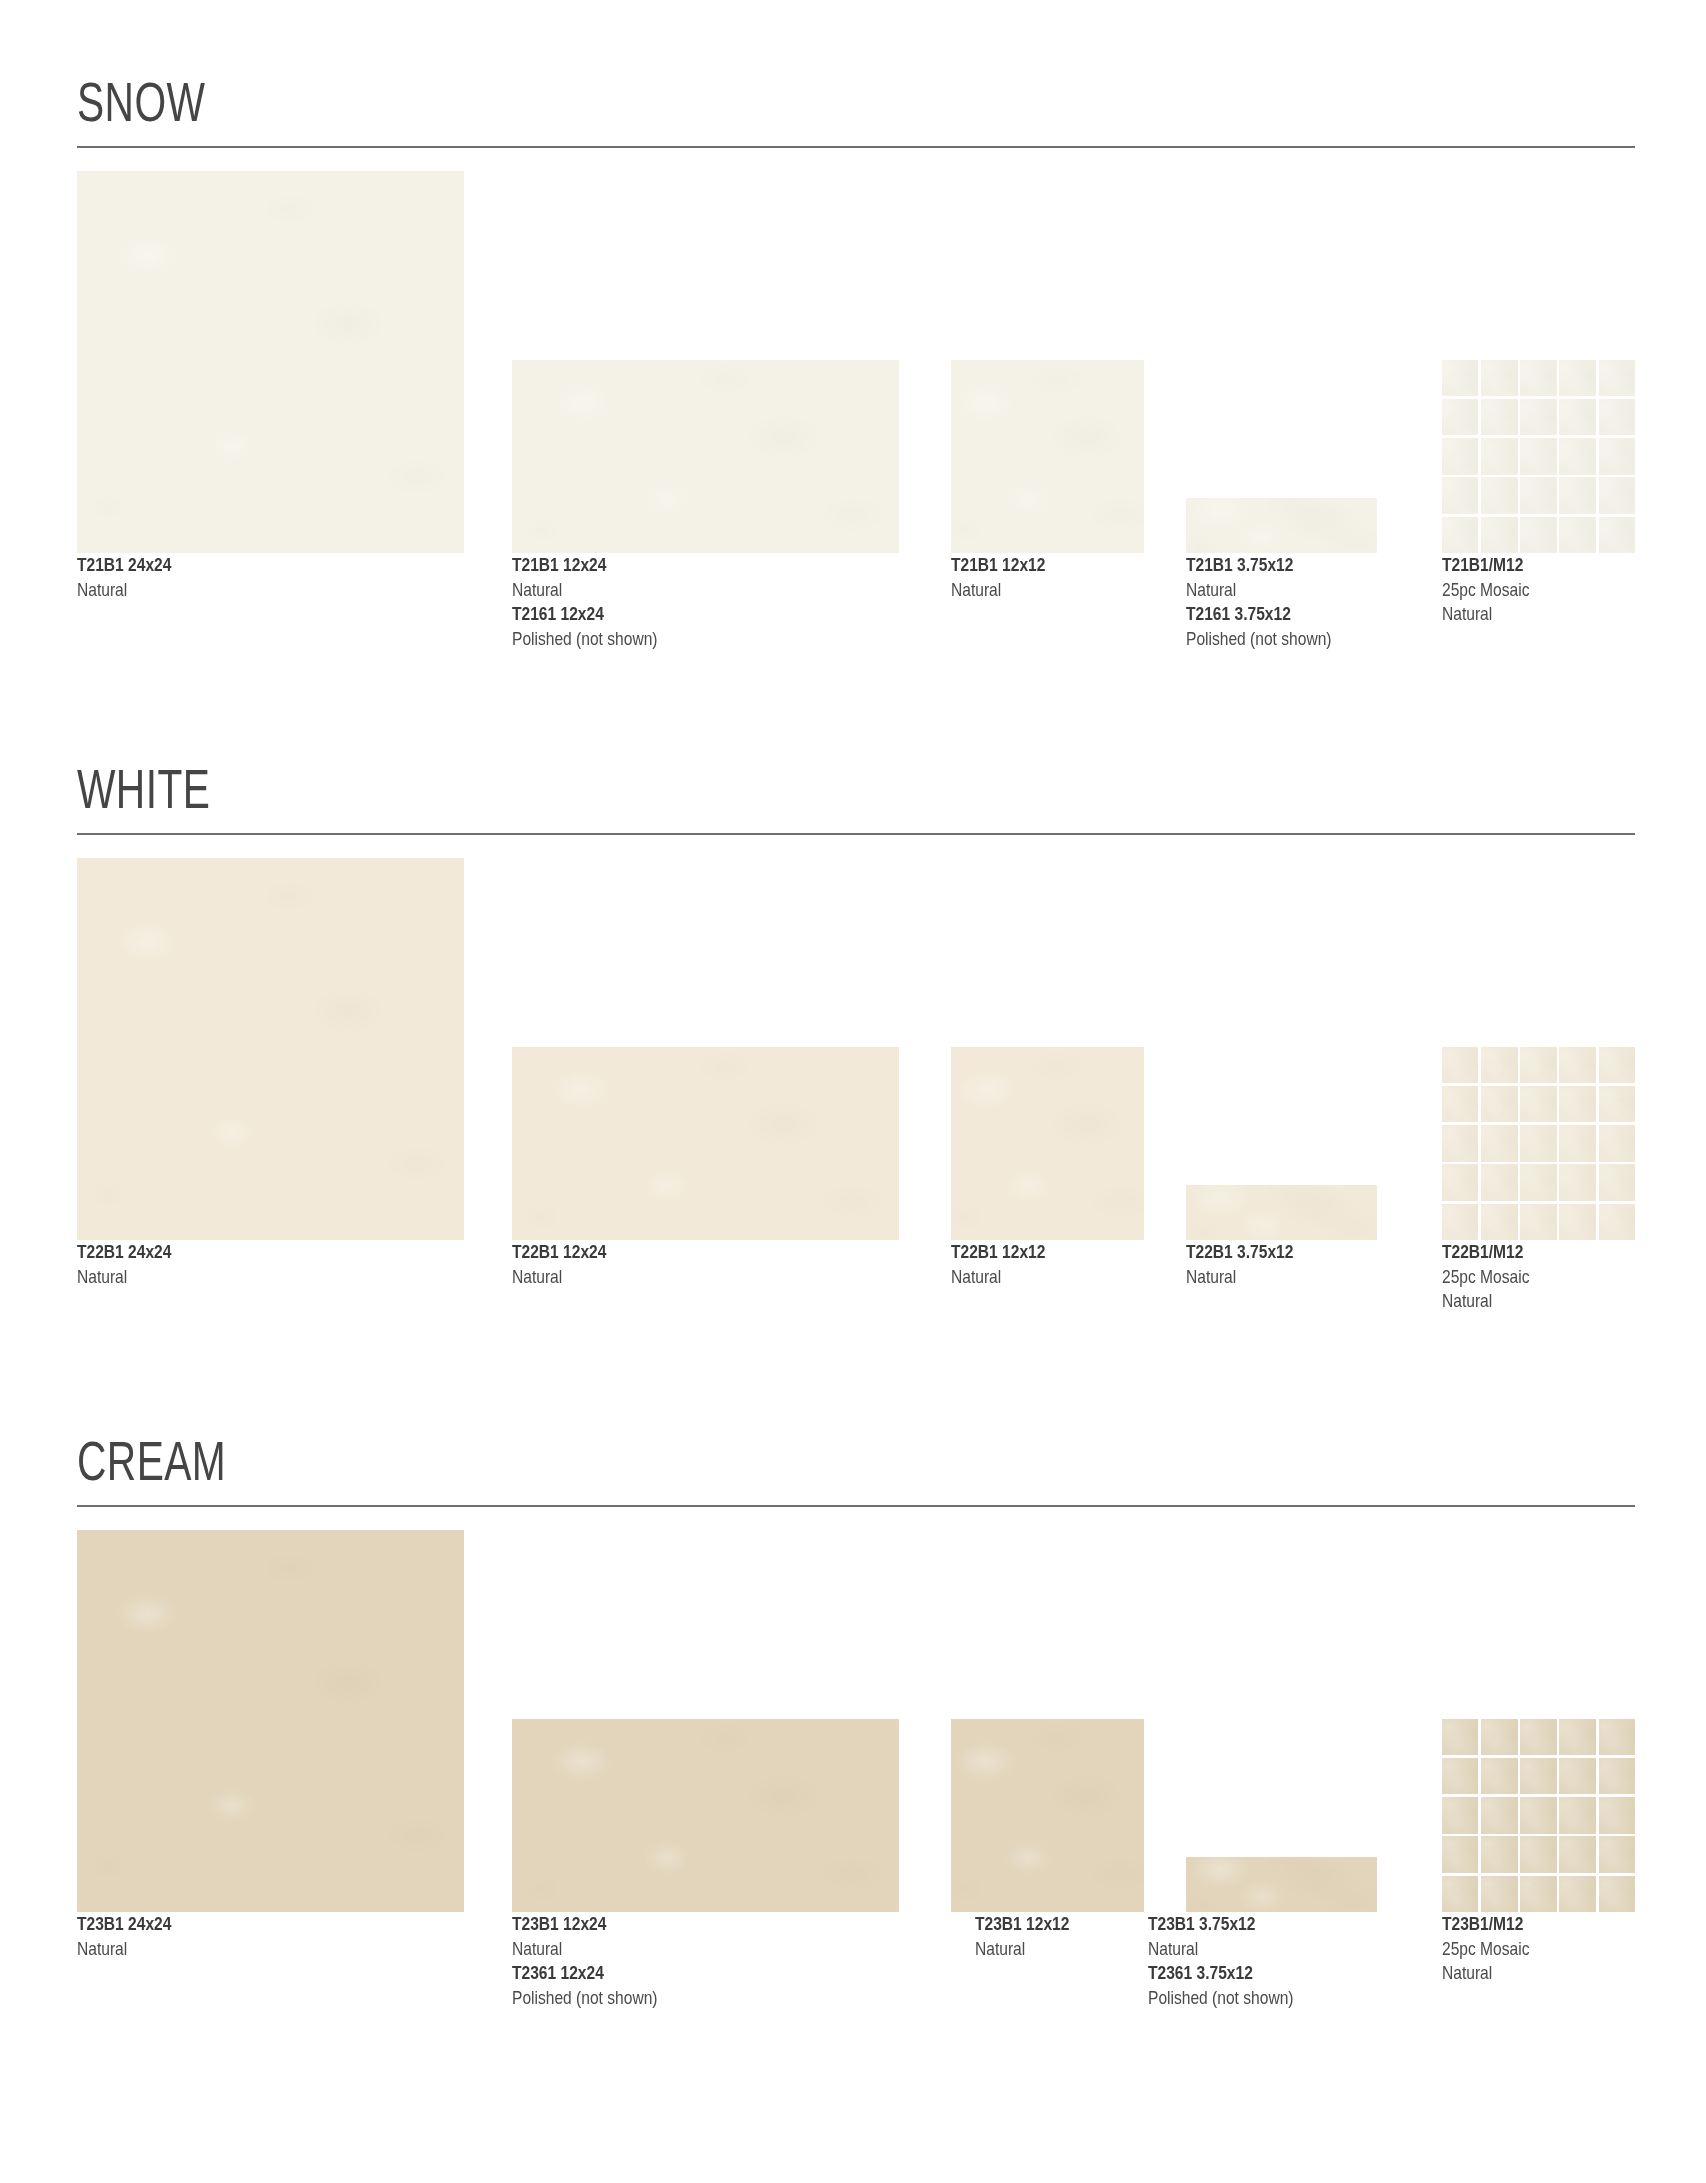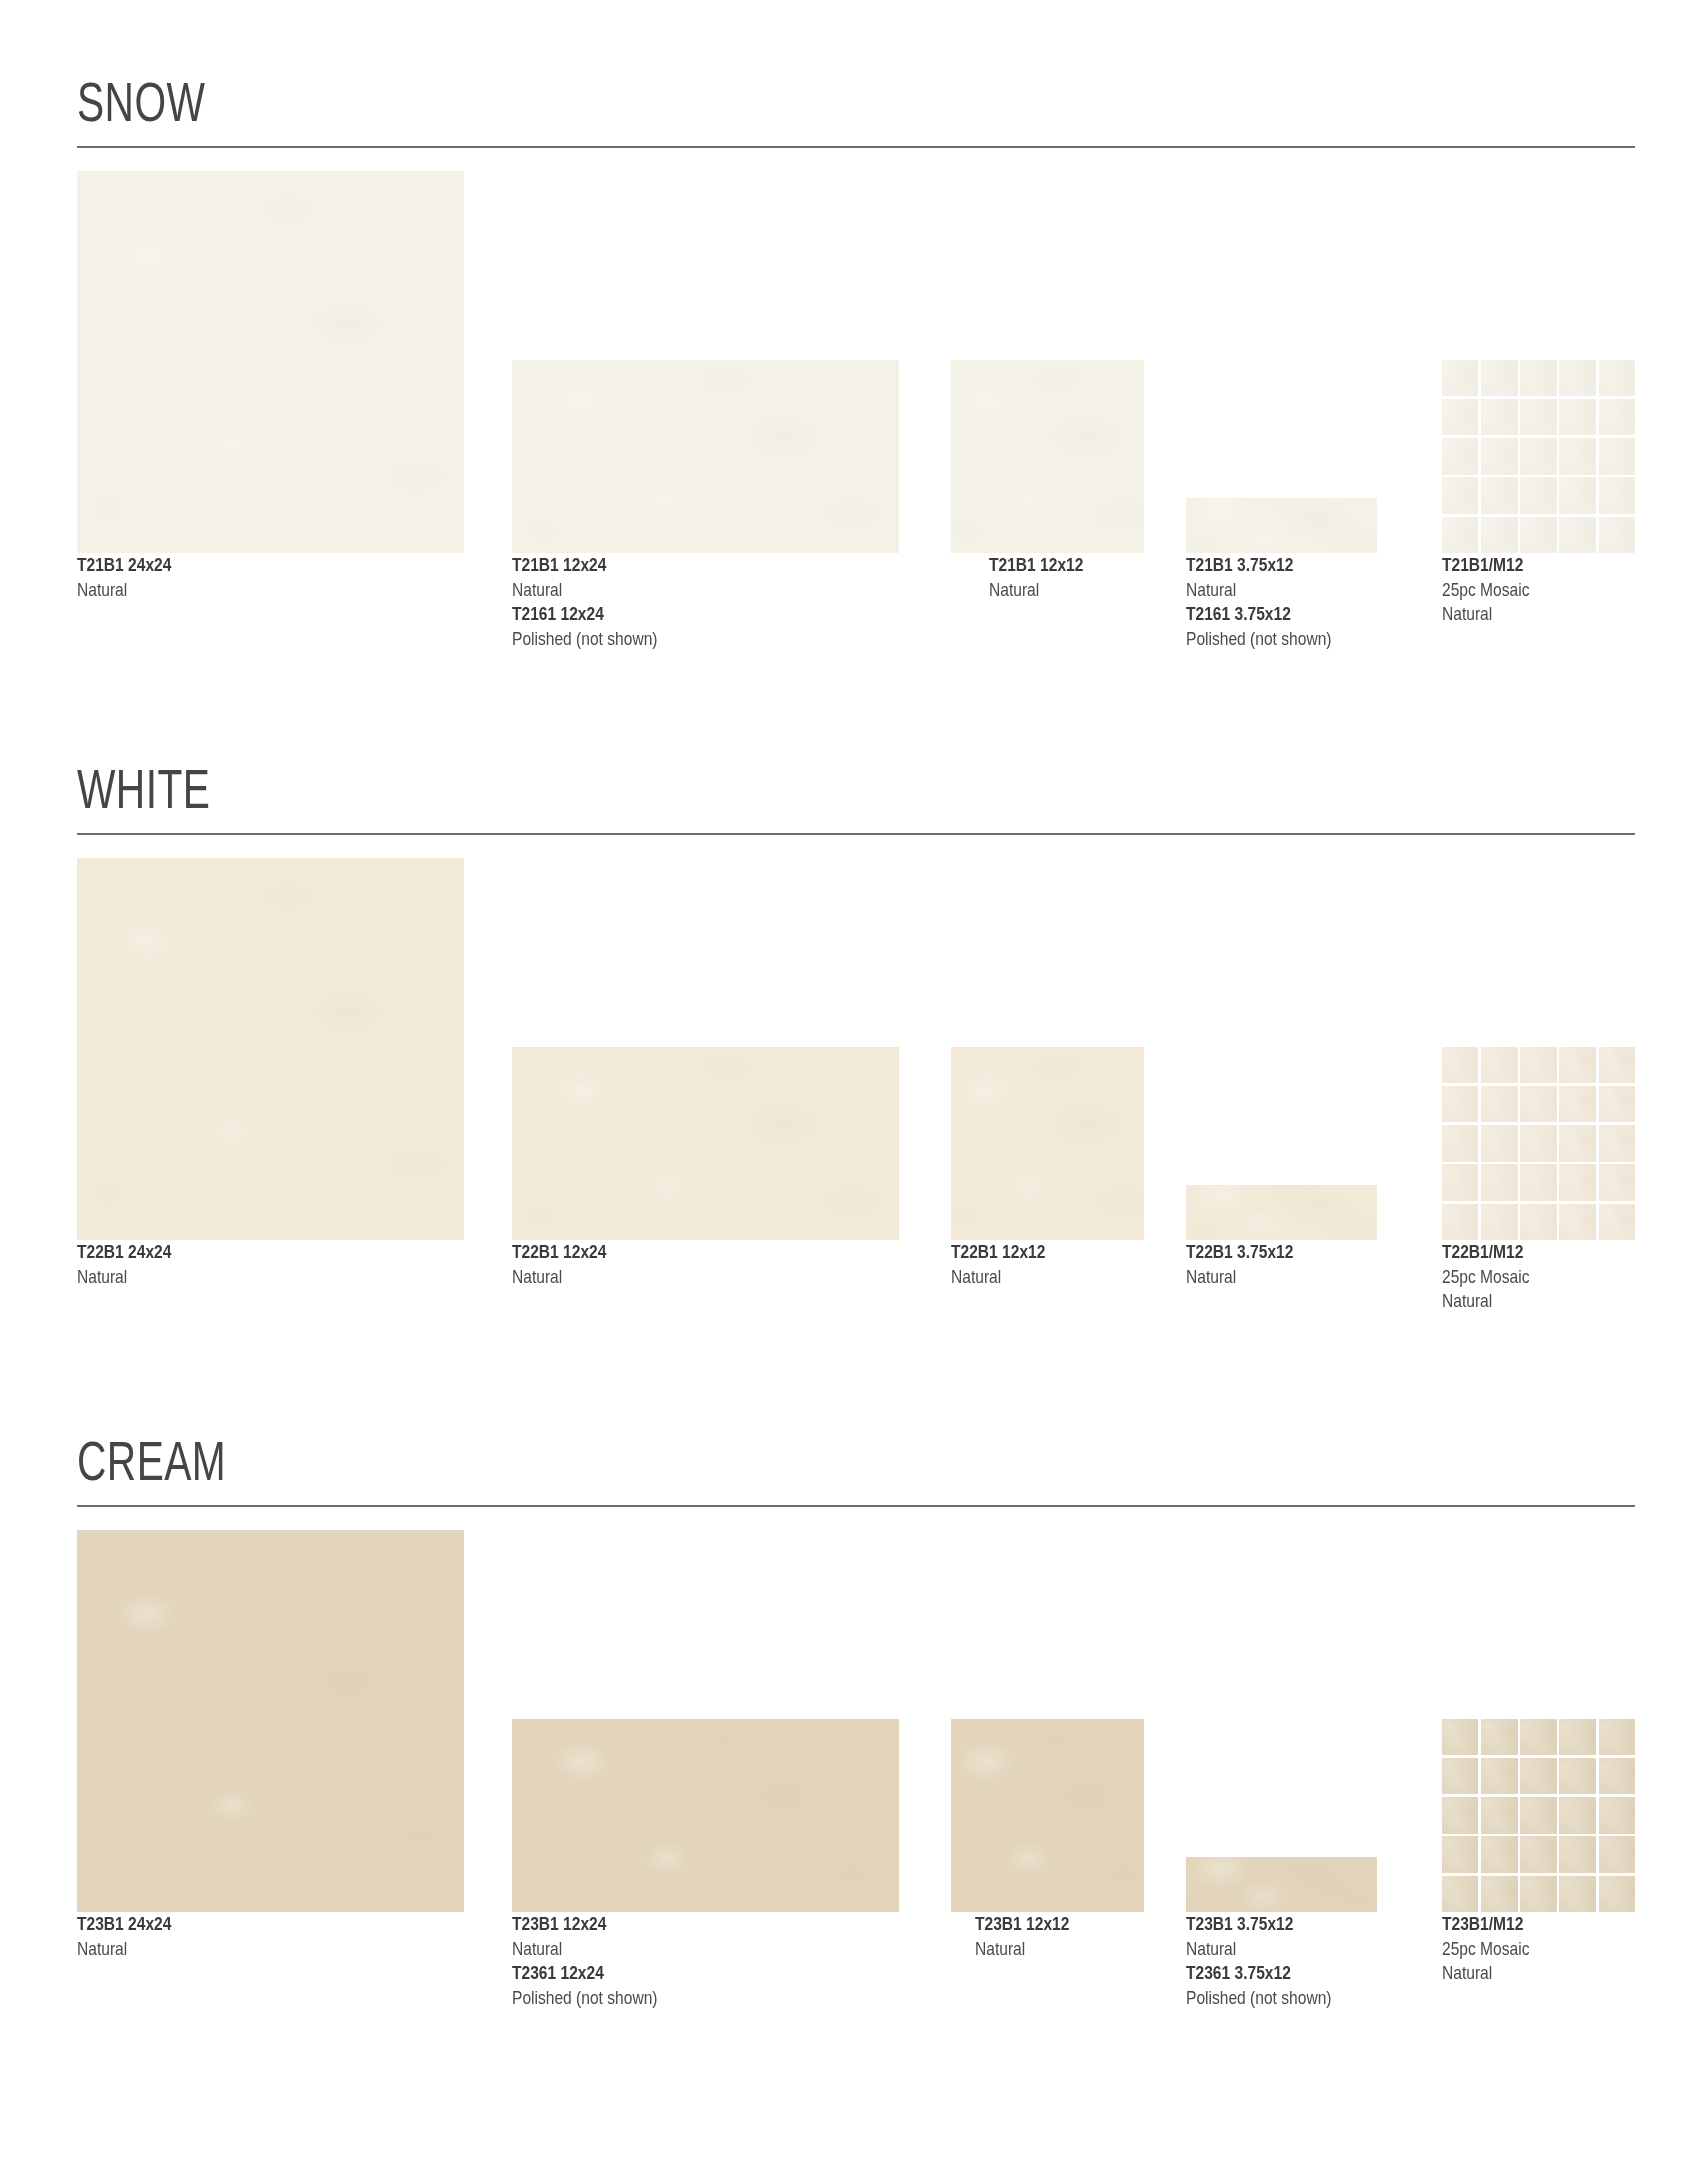--- a/index.html
+++ b/index.html
@@ -193,21 +193,21 @@
         <div class="caption" style="left: 0px;">
           <div class="cap-line cap-code">T21B1 24x24</div>
           <div class="cap-line cap-sub">Natural</div>
         </div>
         <div class="caption" style="left: 435px;">
           <div class="cap-line cap-code">T21B1 12x24</div>
           <div class="cap-line cap-sub">Natural</div>
           <div class="cap-line cap-code">T2161 12x24</div>
           <div class="cap-line cap-sub">Polished (not shown)</div>
         </div>
-        <div class="caption" style="left: 912px;">
+        <div class="caption" style="left: 874px;">
           <div class="cap-line cap-code">T21B1 12x12</div>
           <div class="cap-line cap-sub">Natural</div>
         </div>
         <div class="caption" style="left: 1109px;">
           <div class="cap-line cap-code">T21B1 3.75x12</div>
           <div class="cap-line cap-sub">Natural</div>
           <div class="cap-line cap-code">T2161 3.75x12</div>
           <div class="cap-line cap-sub">Polished (not shown)</div>
         </div>
         <div class="caption" style="left: 1365px;">
@@ -437,21 +437,21 @@
         <div class="caption" style="left: 435px;">
           <div class="cap-line cap-code">T23B1 12x24</div>
           <div class="cap-line cap-sub">Natural</div>
           <div class="cap-line cap-code">T2361 12x24</div>
           <div class="cap-line cap-sub">Polished (not shown)</div>
         </div>
         <div class="caption" style="left: 898px;">
           <div class="cap-line cap-code">T23B1 12x12</div>
           <div class="cap-line cap-sub">Natural</div>
         </div>
-        <div class="caption" style="left: 1109px;">
+        <div class="caption" style="left: 1071px;">
           <div class="cap-line cap-code">T23B1 3.75x12</div>
           <div class="cap-line cap-sub">Natural</div>
           <div class="cap-line cap-code">T2361 3.75x12</div>
           <div class="cap-line cap-sub">Polished (not shown)</div>
         </div>
         <div class="caption" style="left: 1365px;">
           <div class="cap-line cap-code">T23B1/M12</div>
           <div class="cap-line cap-sub">25pc Mosaic</div>
           <div class="cap-line cap-sub">Natural</div>
         </div>

